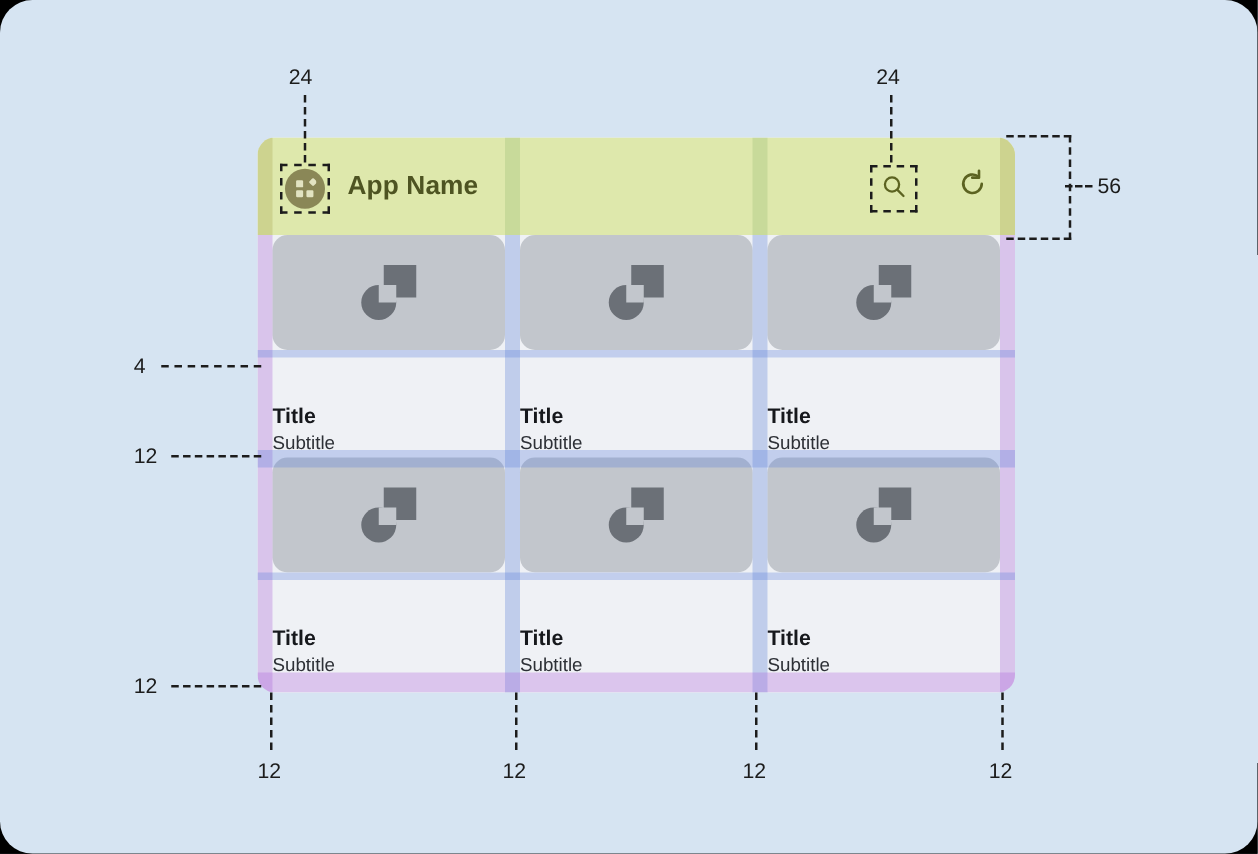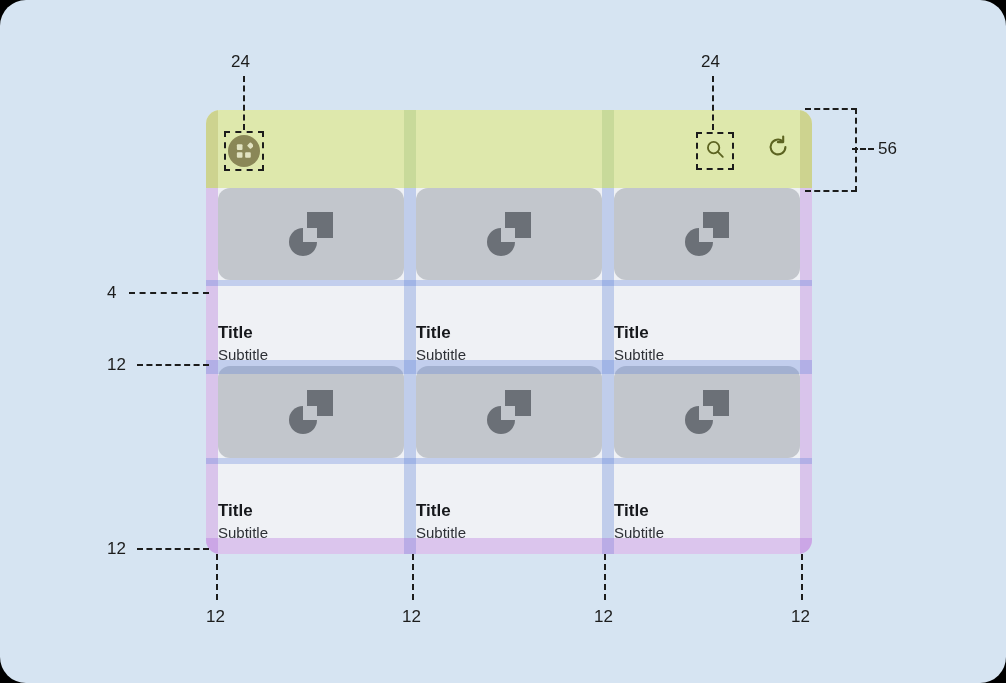--- a/index.html
+++ b/index.html
@@ -226,20 +226,21 @@
           <span id="menu-circle">
             <svg width="18" height="18" viewBox="0 0 24 24" aria-hidden="true">
               <rect x="2.5" y="3" width="7.5" height="7.5" rx="1.3" fill="#e2e3c2"></rect>
               <rect x="2.5" y="13.5" width="7.5" height="7.5" rx="1.3" fill="#e2e3c2"></rect>
               <rect x="13.5" y="13.5" width="7.5" height="7.5" rx="1.3" fill="#e2e3c2"></rect>
               <rect x="17.3" y="1.6" width="6.6" height="6.6" rx="1.3" fill="#e2e3c2" transform="rotate(45 20.6 4.9)"></rect>
             </svg>
           </span>
         </div>
 
+        <div id="app-title">App Name</div>
 
         <div class="bar-icon-wrap dashbox" id="search-button">
           <span>
             <svg width="22" height="22" viewBox="0 0 24 24" aria-hidden="true">
               <circle cx="10.5" cy="10.5" r="6.2" fill="none" stroke="#5c6321" stroke-width="2"></circle>
               <line x1="15.2" y1="15.2" x2="20.5" y2="20.5" stroke="#5c6321" stroke-width="2" stroke-linecap="round"></line>
             </svg>
           </span>
         </div>
 

